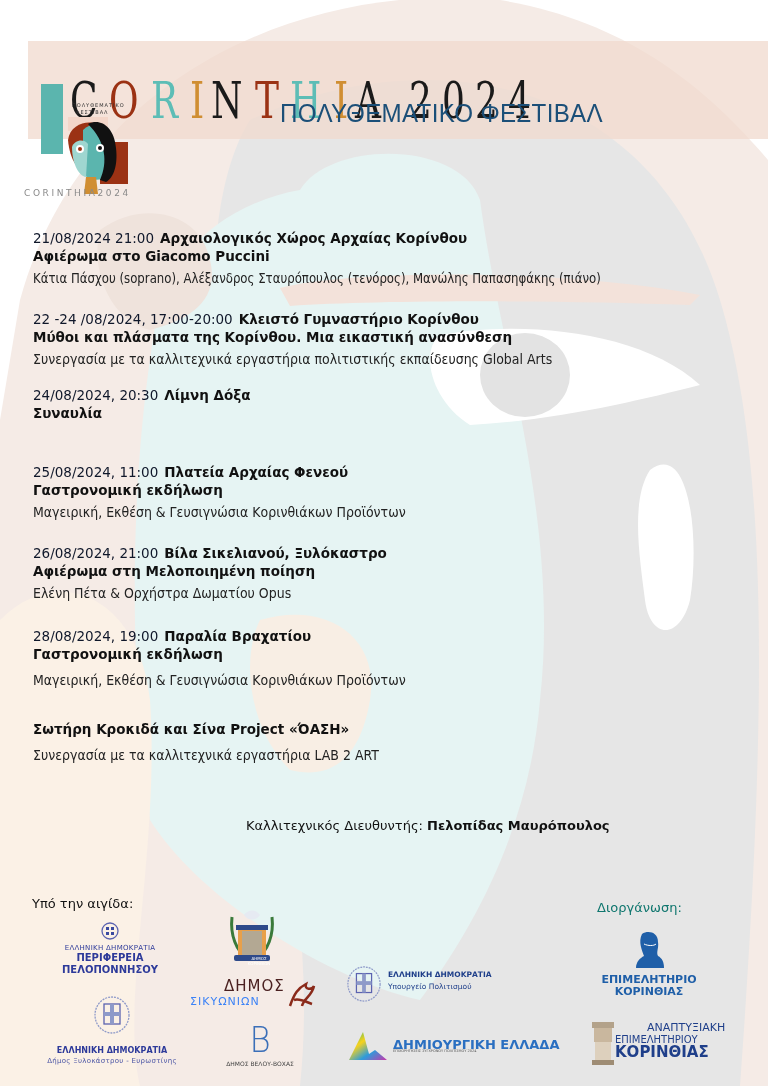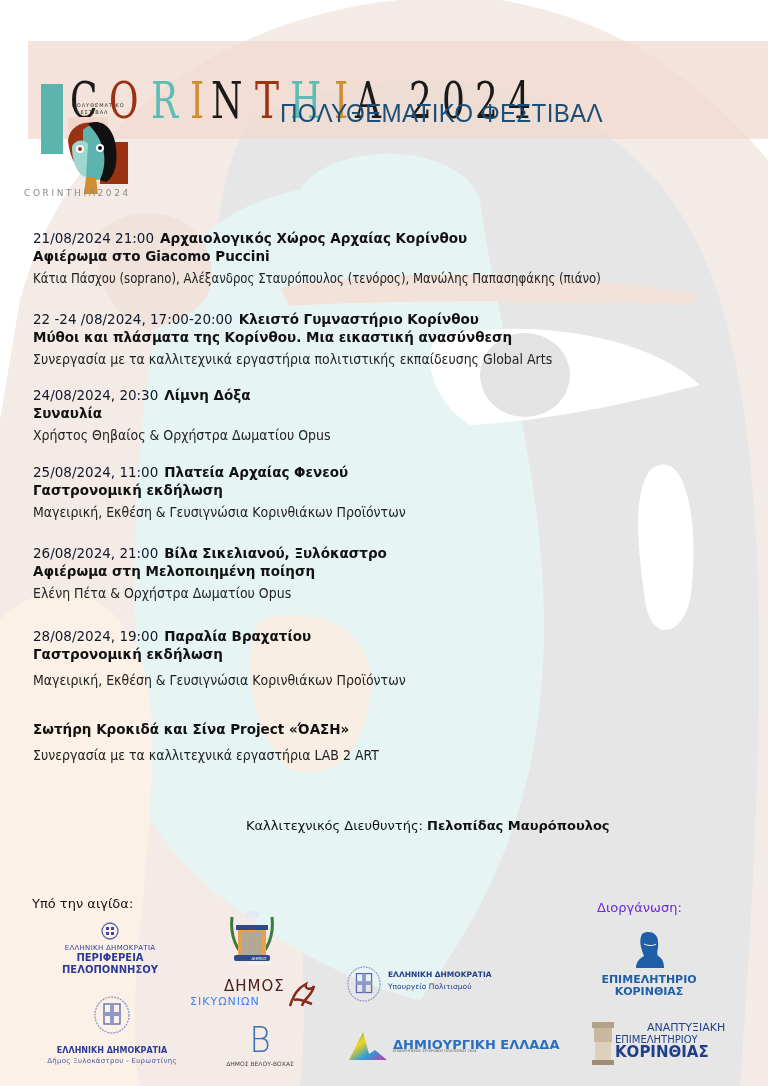--- a/index.html
+++ b/index.html
@@ -21,21 +21,21 @@
   .ev-date { color: #0f172a; font-weight: normal; }
   .ev-venue { font-weight: bold; color: #111; margin-left: 6px; }
   .ev-title { font-weight: bold; font-size: 13.5px; line-height: 18px; color: #111; white-space: nowrap; }
   .ev-desc { font-size: 13.5px; line-height: 18px; color: #222; margin-top: 4px; white-space: nowrap; }
   .cond { display: inline-block; transform-origin: left; }
 
   .director { position: absolute; left: 246px; top: 818px; font-size: 13px; z-index: 3; white-space: nowrap; }
   .director b { font-weight: bold; }
 
   .aigis-label { position: absolute; left: 32px; top: 896px; font-size: 13px; color: #111; z-index: 3; }
-  .org-label { position: absolute; left: 597px; top: 900px; font-size: 13px; color: #6d28d9; z-index: 3; }
+  .org-label { position: absolute; left: 597px; top: 900px; font-size: 13px; color: #0f766e; z-index: 3; }
 
   .sponsor { position: absolute; z-index: 3; text-align: center; }
   .sp-small { font-size: 7px; color: #2d3a9a; letter-spacing: 0.3px; }
   .sp-big { font-size: 10px; font-weight: bold; color: #2d3a9a; line-height: 12px; }
 </style>
 </head>
 <body>
 
 <svg class="bg" viewBox="0 0 768 1086" xmlns="http://www.w3.org/2000/svg">
 
@@ -89,21 +89,20 @@
     <div class="ev-desc"><span class="cond" style="transform:scaleX(0.87)">Κάτια Πάσχου (soprano), Αλέξανδρος Σταυρόπουλος (τενόρος), Μανώλης Παπασηφάκης (πιάνο)</span></div>
   </div>
   <div class="event" style="top:81px;">
     <div class="ev-line1"><span class="ev-date">22 -24 /08/2024, 17:00-20:00</span><span class="ev-venue">Κλειστό Γυμναστήριο Κορίνθου</span></div>
     <div class="ev-title">Μύθοι και πλάσματα της Κορίνθου. Μια εικαστική ανασύνθεση</div>
     <div class="ev-desc"><span class="cond" style="transform:scaleX(0.93)">Συνεργασία με τα καλλιτεχνικά εργαστήρια πολιτιστικής εκπαίδευσης Global Arts</span></div>
   </div>
   <div class="event" style="top:157px;">
     <div class="ev-line1"><span class="ev-date">24/08/2024, 20:30</span><span class="ev-venue">Λίμνη Δόξα</span></div>
     <div class="ev-title">Συναυλία</div>
-    <div class="ev-desc"><span class="cond" style="transform:scaleX(0.93)">Χρήστος Θηβαίος &amp; Ορχήστρα Δωματίου Opus</span></div>
   </div>
   <div class="event" style="top:234px;">
     <div class="ev-line1"><span class="ev-date">25/08/2024, 11:00</span><span class="ev-venue">Πλατεία Αρχαίας Φενεού</span></div>
     <div class="ev-title">Γαστρονομική εκδήλωση</div>
     <div class="ev-desc"><span class="cond" style="transform:scaleX(0.93)">Μαγειρική, Εκθέση &amp; Γευσιγνώσια Κορινθιάκων Προϊόντων</span></div>
   </div>
   <div class="event" style="top:315px;">
     <div class="ev-line1"><span class="ev-date">26/08/2024, 21:00</span><span class="ev-venue">Βίλα Σικελιανού, Ξυλόκαστρο</span></div>
     <div class="ev-title">Αφιέρωμα στη Μελοποιημένη ποίηση</div>
     <div class="ev-desc" style=""><span class="cond" style="transform:scaleX(0.93)">Ελένη Πέτα &amp; Ορχήστρα Δωματίου Opus</span></div>

